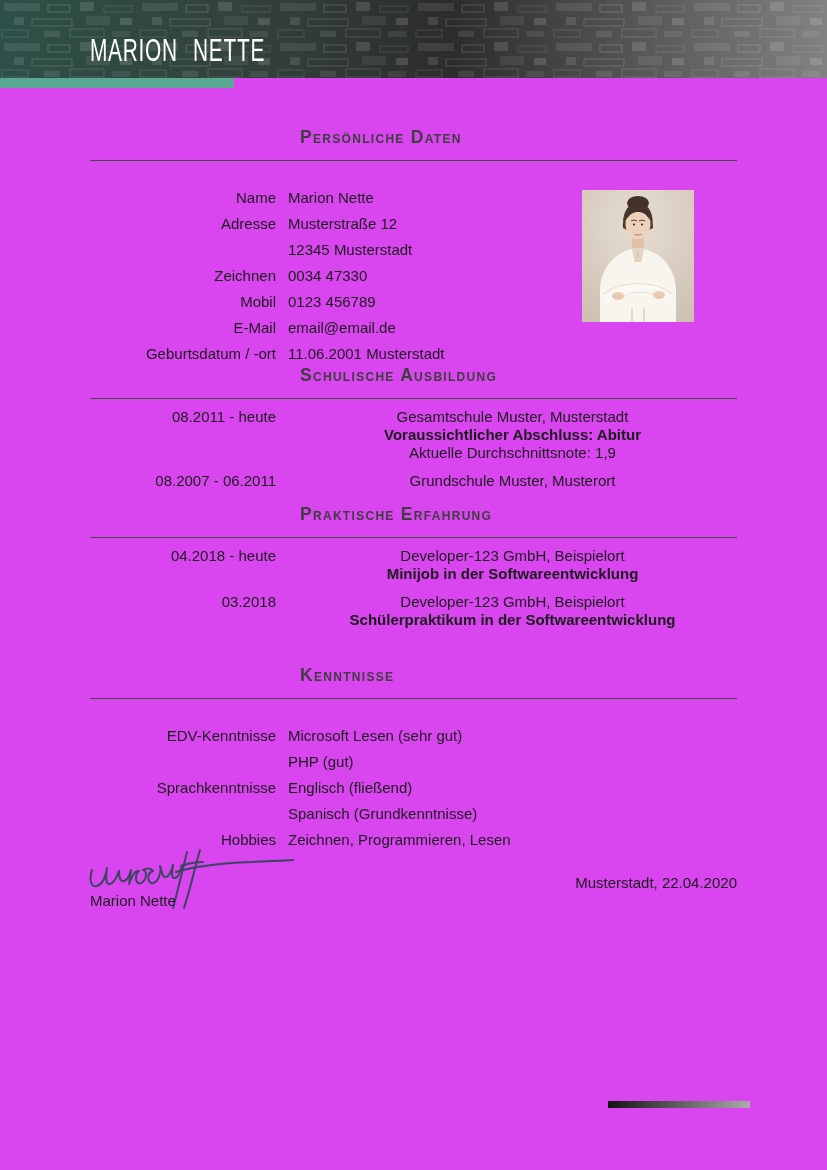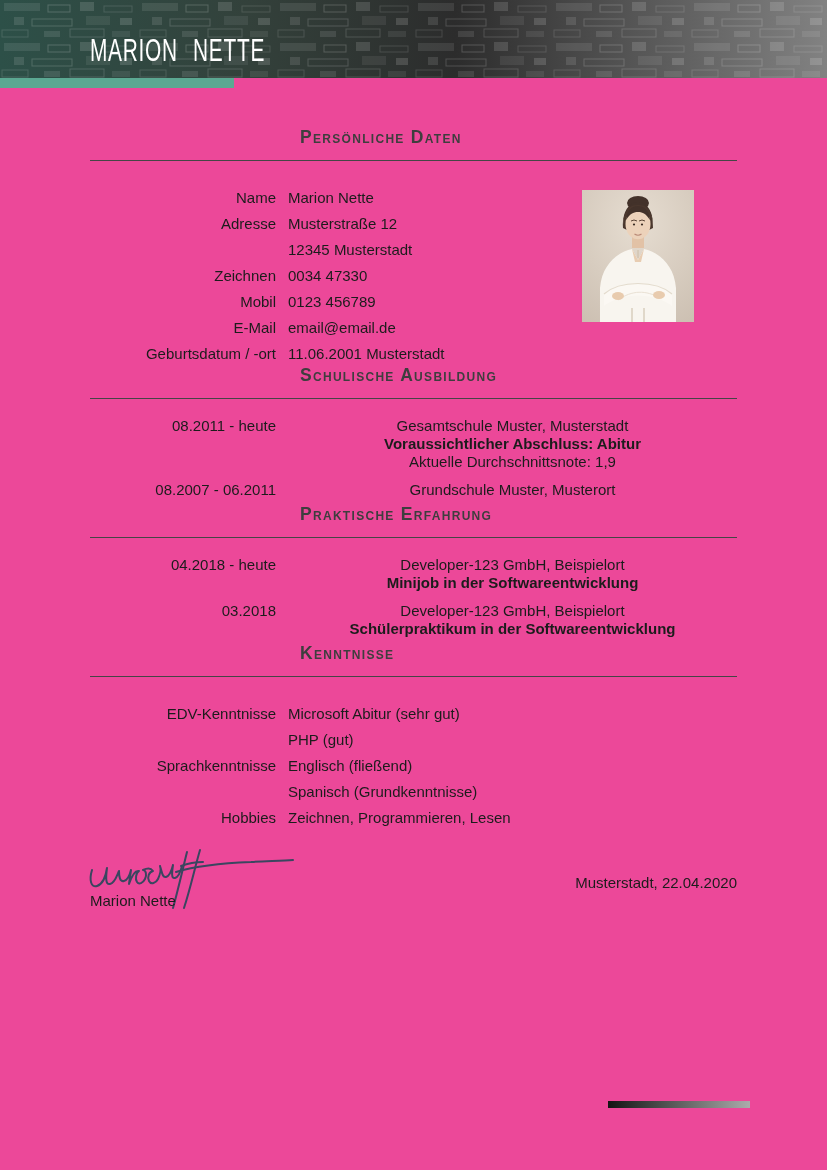--- a/index.html
+++ b/index.html
@@ -1,17 +1,17 @@
 <!DOCTYPE html>
 <html><head>
 <meta charset="utf-8">
 <style>
   html,body{margin:0;padding:0;background:#ffffff;}
   .page{
-    position:relative;width:827px;height:1170px;background:#ec4899;overflow:hidden;
+    position:relative;width:827px;height:1170px;background:#d946ef;overflow:hidden;
     font-family:"Liberation Sans", sans-serif;color:#1c1c1c;
   }
   
   .header{position:absolute;left:0;top:0;width:827px;height:78px;}
   .header svg{position:absolute;left:0;top:0;}
   .header-name{
     position:absolute;left:90px;top:33px;color:#ffffff;
     font-size:29px;font-weight:400;letter-spacing:1px;word-spacing:12px;
     transform:scale(0.72,1.08);transform-origin:left top;white-space:nowrap;
   }
@@ -19,21 +19,21 @@
   
   .sec{position:absolute;left:90px;width:647px;}
   .sec h2{
     margin:12px;padding-left:198px;height:22px;line-height:22px;
     font-variant:small-caps;font-weight:bold;font-size:17.5px;letter-spacing:1.3px;color:#3e3e3e;
   }
   .rule{margin-top:6px;border-top:1.4px solid #454545;height:0;}
   .rows{display:grid;grid-template-columns:186px 1fr;column-gap:12px;margin-top:24px;}
   .rows .lbl{text-align:right;font-size:15px;line-height:26px;white-space:nowrap;}
   .rows .val{font-size:15px;line-height:26px;white-space:nowrap;}
-  .entries{margin-top:18px;}
+  .entries{margin-top:9px;}
   .entry{display:grid;grid-template-columns:186px 1fr;column-gap:12px;margin-bottom:10px;}
   .entry .period{text-align:right;font-size:15px;line-height:18px;white-space:nowrap;}
   .entry .elines div{font-size:15px;line-height:18px;white-space:nowrap;text-align:center;}
   .entry .elines .bold{font-weight:bold;}
   
   .photo{position:absolute;left:582px;top:190px;width:112px;height:132px;}
   
   .signature{position:absolute;left:84px;top:844px;width:216px;height:74px;}
   .sig-name{position:absolute;left:90px;top:892px;font-size:15px;}
   .place-date{position:absolute;right:90px;top:874px;font-size:15px;}
@@ -172,26 +172,26 @@
       <div class="entry">
         <div class="period">03.2018</div>
         <div class="elines">
           <div>Developer-123 GmbH, Beispielort</div>
           <div class="bold">Schülerpraktikum in der Softwareentwicklung</div>
         </div>
       </div>
     </div>
   </section>
 
-  <section class="sec" style="top:630px">
+  <section class="sec" style="top:652px">
     <h2>Kenntnisse</h2>
     <div class="rule"></div>
     <div class="rows">
       <div class="lbl">EDV-Kenntnisse</div>
-      <div class="val">Microsoft Abitur (sehr gut)</div>
+      <div class="val">Microsoft Lesen (sehr gut)</div>
       <div class="lbl"></div>
       <div class="val">PHP (gut)</div>
       <div class="lbl">Sprachkenntnisse</div>
       <div class="val">Englisch (fließend)</div>
       <div class="lbl"></div>
       <div class="val">Spanisch (Grundkenntnisse)</div>
       <div class="lbl">Hobbies</div>
       <div class="val">Zeichnen, Programmieren, Lesen</div>
     </div>
   </section>

